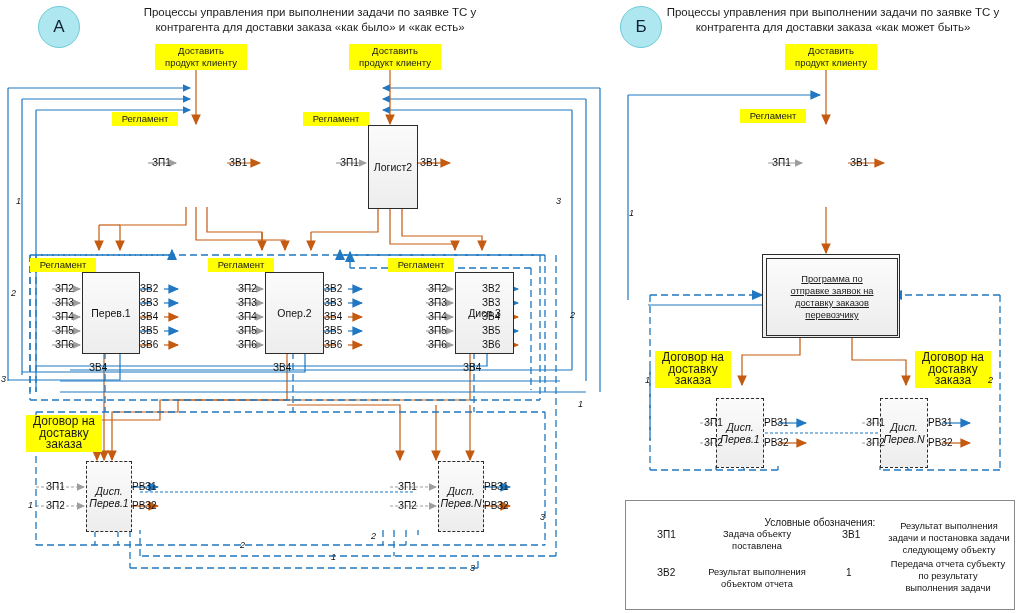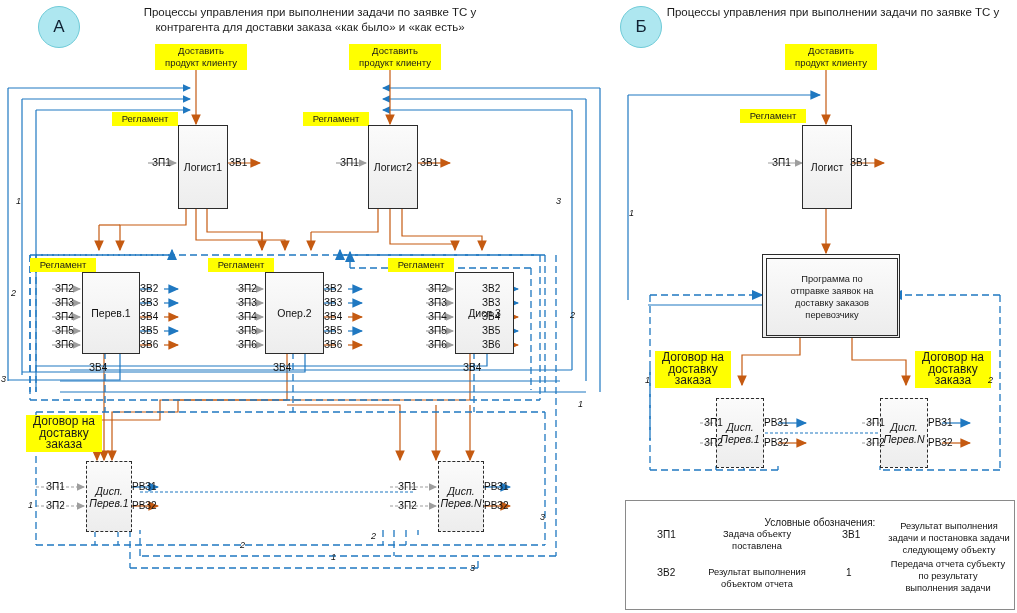--- a/index.html
+++ b/index.html
@@ -26,21 +26,21 @@
   
   .box{background:linear-gradient(180deg,#fbfbfb 0%,#ededed 100%);
        border:1.3px solid #2b2b2b;font-size:10.5px;color:#111;}
   .box.dashed{border:1.4px dashed #2b2b2b;}
   .box.italic{font-style:italic;}
   .box .lbl{line-height:12px;}
   .prog{background:linear-gradient(180deg,#fcfcfc 0%,#ececec 100%);
         border:1.3px solid #2b2b2b;padding:3px;}
   .prog .inner{border:1px solid #2b2b2b;width:100%;height:100%;
        display:flex;align-items:center;justify-content:center;text-align:center;
-       font-size:9.3px;line-height:12px;}
+       font-size:9.3px;line-height:12px;text-decoration:underline;}
 
   
   .port{font-size:10px;color:#111;white-space:nowrap;}
   .num{font-size:9px;font-style:italic;color:#111;}
 
   
   .legend{border:1px solid #8a8a8a;background:#fff;}
   .legend-title{font-size:10px;text-align:center;color:#111;}
   .legend-txt{font-size:9.3px;line-height:12px;text-align:center;color:#111;}
 </style>
@@ -268,23 +268,20 @@
     <div>продукт клиенту</div>
   </div>
   <div class="abs tag" style="left:349px;top:44px;width:84px;">
     <div>Доставить</div>
     <div>продукт клиенту</div>
   </div>
 
   <div class="abs tag" style="left:112px;top:112px;width:58px;">Регламент</div>
   <div class="abs tag" style="left:303px;top:112px;width:58px;">Регламент</div>
 
-  <div class="abs box ctr" style="left:178px;top:125px;width:48px;height:82px;">
-    <span class="lbl">Логист1</span>
-  </div>
   <div class="abs box ctr" style="left:368px;top:125px;width:48px;height:82px;">
     <span class="lbl">Логист2</span>
   </div>
   <div class="abs port" style="left:152px;top:157px;">ЗП1</div>
   <div class="abs port" style="left:229px;top:157px;">ЗВ1</div>
   <div class="abs port" style="left:340px;top:157px;">ЗП1</div>
   <div class="abs port" style="left:420px;top:157px;">ЗВ1</div>
 
   <div class="abs tag" style="left:30px;top:258px;width:58px;">Регламент</div>
   <div class="abs tag" style="left:208px;top:258px;width:58px;">Регламент</div>
@@ -370,31 +367,29 @@
   <div class="abs num" style="left:371px;top:531px;">2</div>
   <div class="abs num" style="left:240px;top:540px;">2</div>
   <div class="abs num" style="left:331px;top:552px;">1</div>
   <div class="abs num" style="left:470px;top:563px;">3</div>
 
   <div class="abs badge ctr" style="left:620px;top:6px;">
     <span>Б</span>
   </div>
   <div class="abs title" style="left:648px;top:5px;width:370px;">
     <div>Процессы управления при выполнении задачи по заявке ТС у</div>
+    <div>контрагента для доставки заказа «как может быть»</div>
   </div>
 
   <div class="abs tag" style="left:785px;top:44px;width:84px;">
     <div>Доставить</div>
     <div>продукт клиенту</div>
   </div>
   <div class="abs tag" style="left:740px;top:109px;width:58px;">Регламент</div>
 
-  <div class="abs box ctr" style="left:802px;top:125px;width:48px;height:82px;">
-    <span class="lbl">Логист</span>
-  </div>
   <div class="abs port" style="left:772px;top:157px;">ЗП1</div>
   <div class="abs port" style="left:850px;top:157px;">ЗВ1</div>
 
   <div class="abs prog" style="left:762px;top:254px;width:130px;height:76px;">
     <div class="inner">
       <div>
         <div>Программа по</div>
         <div>отправке заявок на</div>
         <div>доставку заказов</div>
         <div>перевозчику</div>

